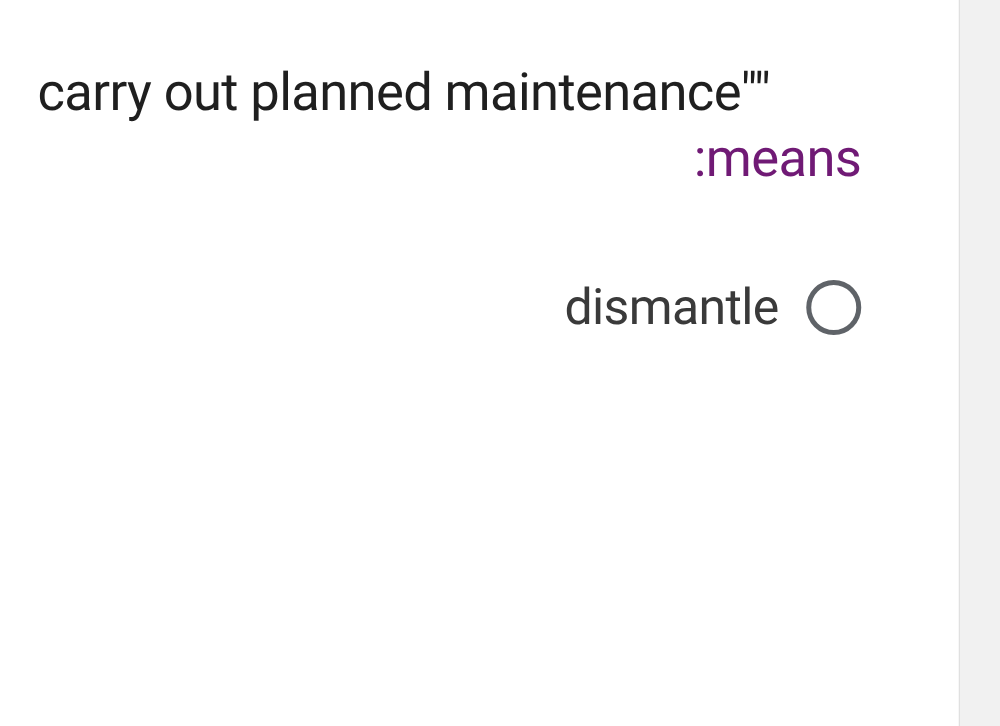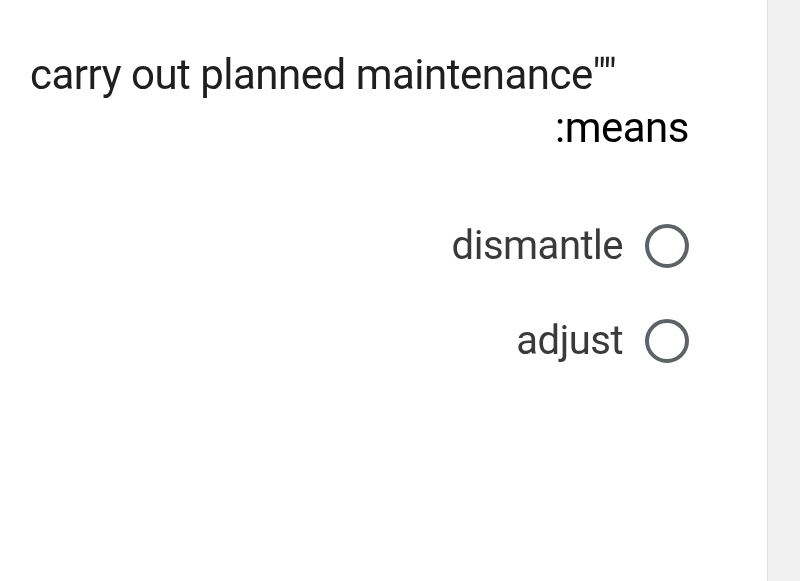--- a/index.html
+++ b/index.html
@@ -27,32 +27,32 @@
     }
     .question-line1 {
       font-size: 42px;
       color: #1f1f1f;
       font-weight: 400;
       letter-spacing: -0.5px;
       text-align: left;
     }
     .question-line2 {
       font-size: 42px;
-      color: #000000;
+      color: #701a75;
       font-weight: 400;
       letter-spacing: -0.5px;
       text-align: right;
       padding-right: 48px;
       margin-top: 4px;
     }
     .options {
       margin-top: 70px;
       display: flex;
       flex-direction: column;
-      gap: 48px;
+      gap: 32px;
       padding-right: 48px;
     }
     .option-row {
       display: flex;
       align-items: center;
       justify-content: flex-end;
       gap: 22px;
       cursor: pointer;
     }
     .option-label {
@@ -74,19 +74,15 @@
 
 <div class="form-card">
   <div class="question-line1">carry out planned maintenance""</div>
   <div class="question-line2">:means</div>
 
   <div class="options">
     <div class="option-row">
       <span class="option-label">dismantle</span>
       <span class="radio-circle"></span>
     </div>
-    <div class="option-row">
-      <span class="option-label">adjust</span>
-      <span class="radio-circle"></span>
-    </div>
   </div>
 </div>
 <div class="right-strip"></div>
 
 </body></html>

